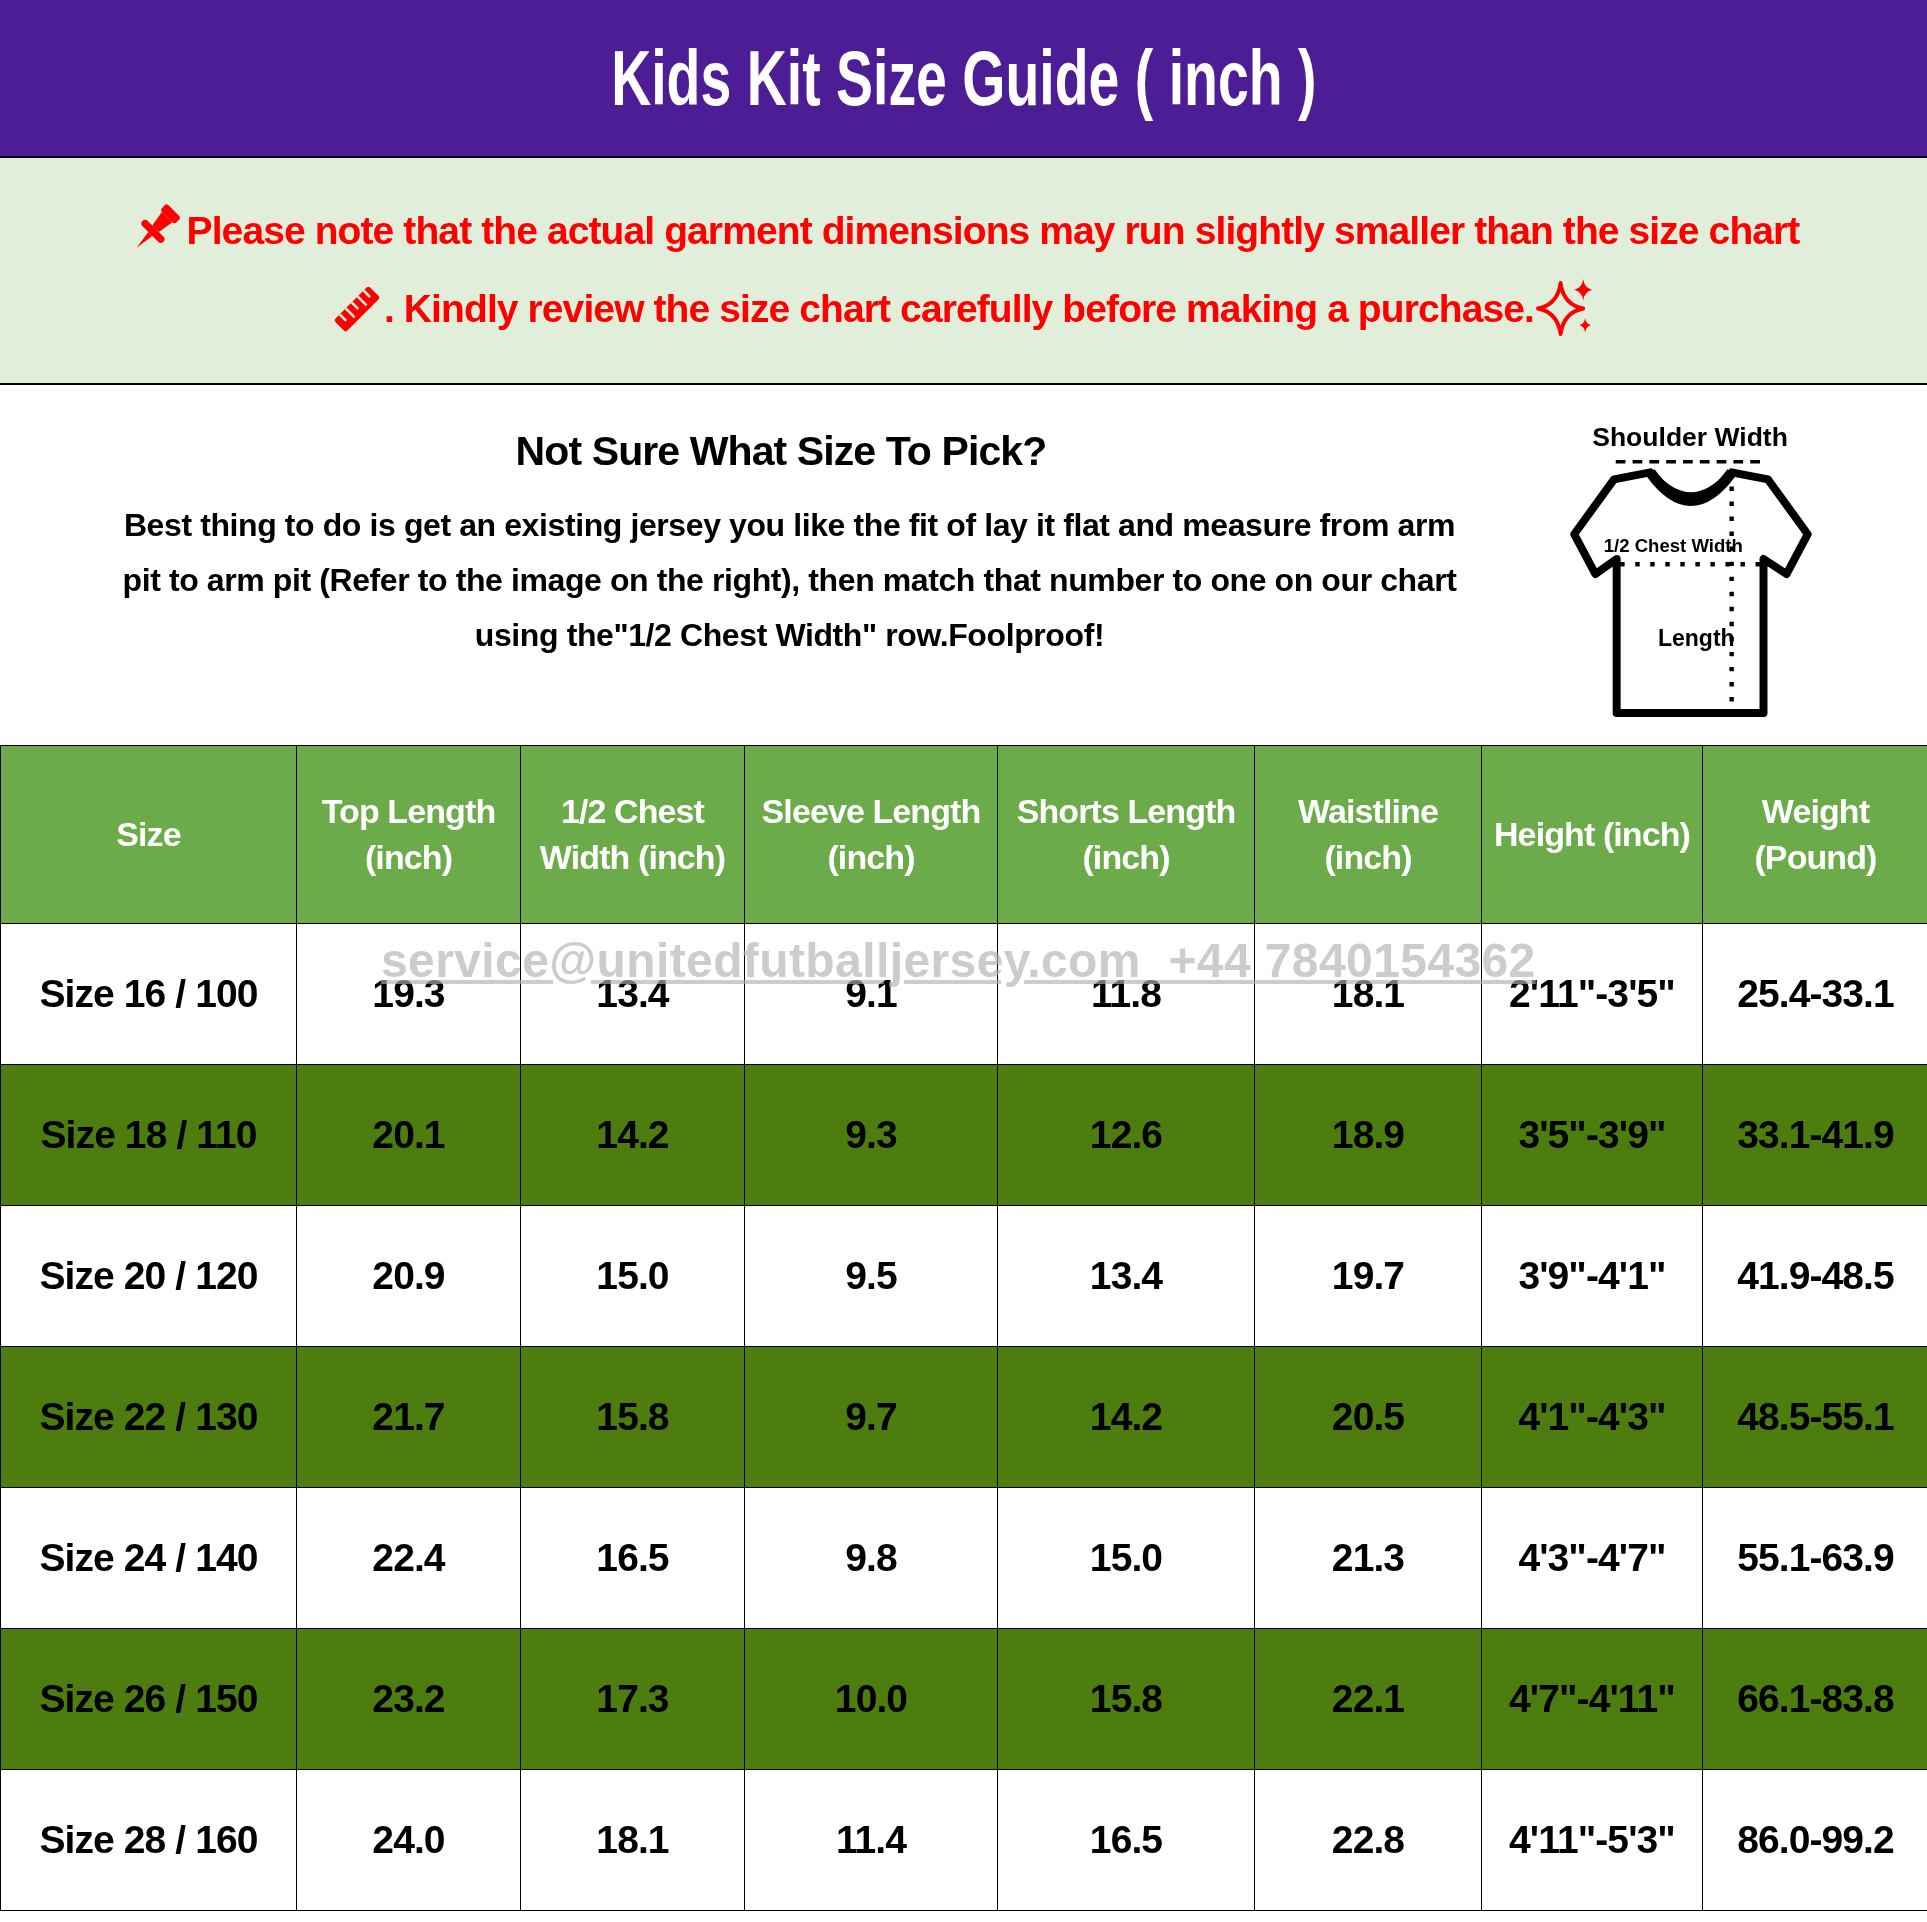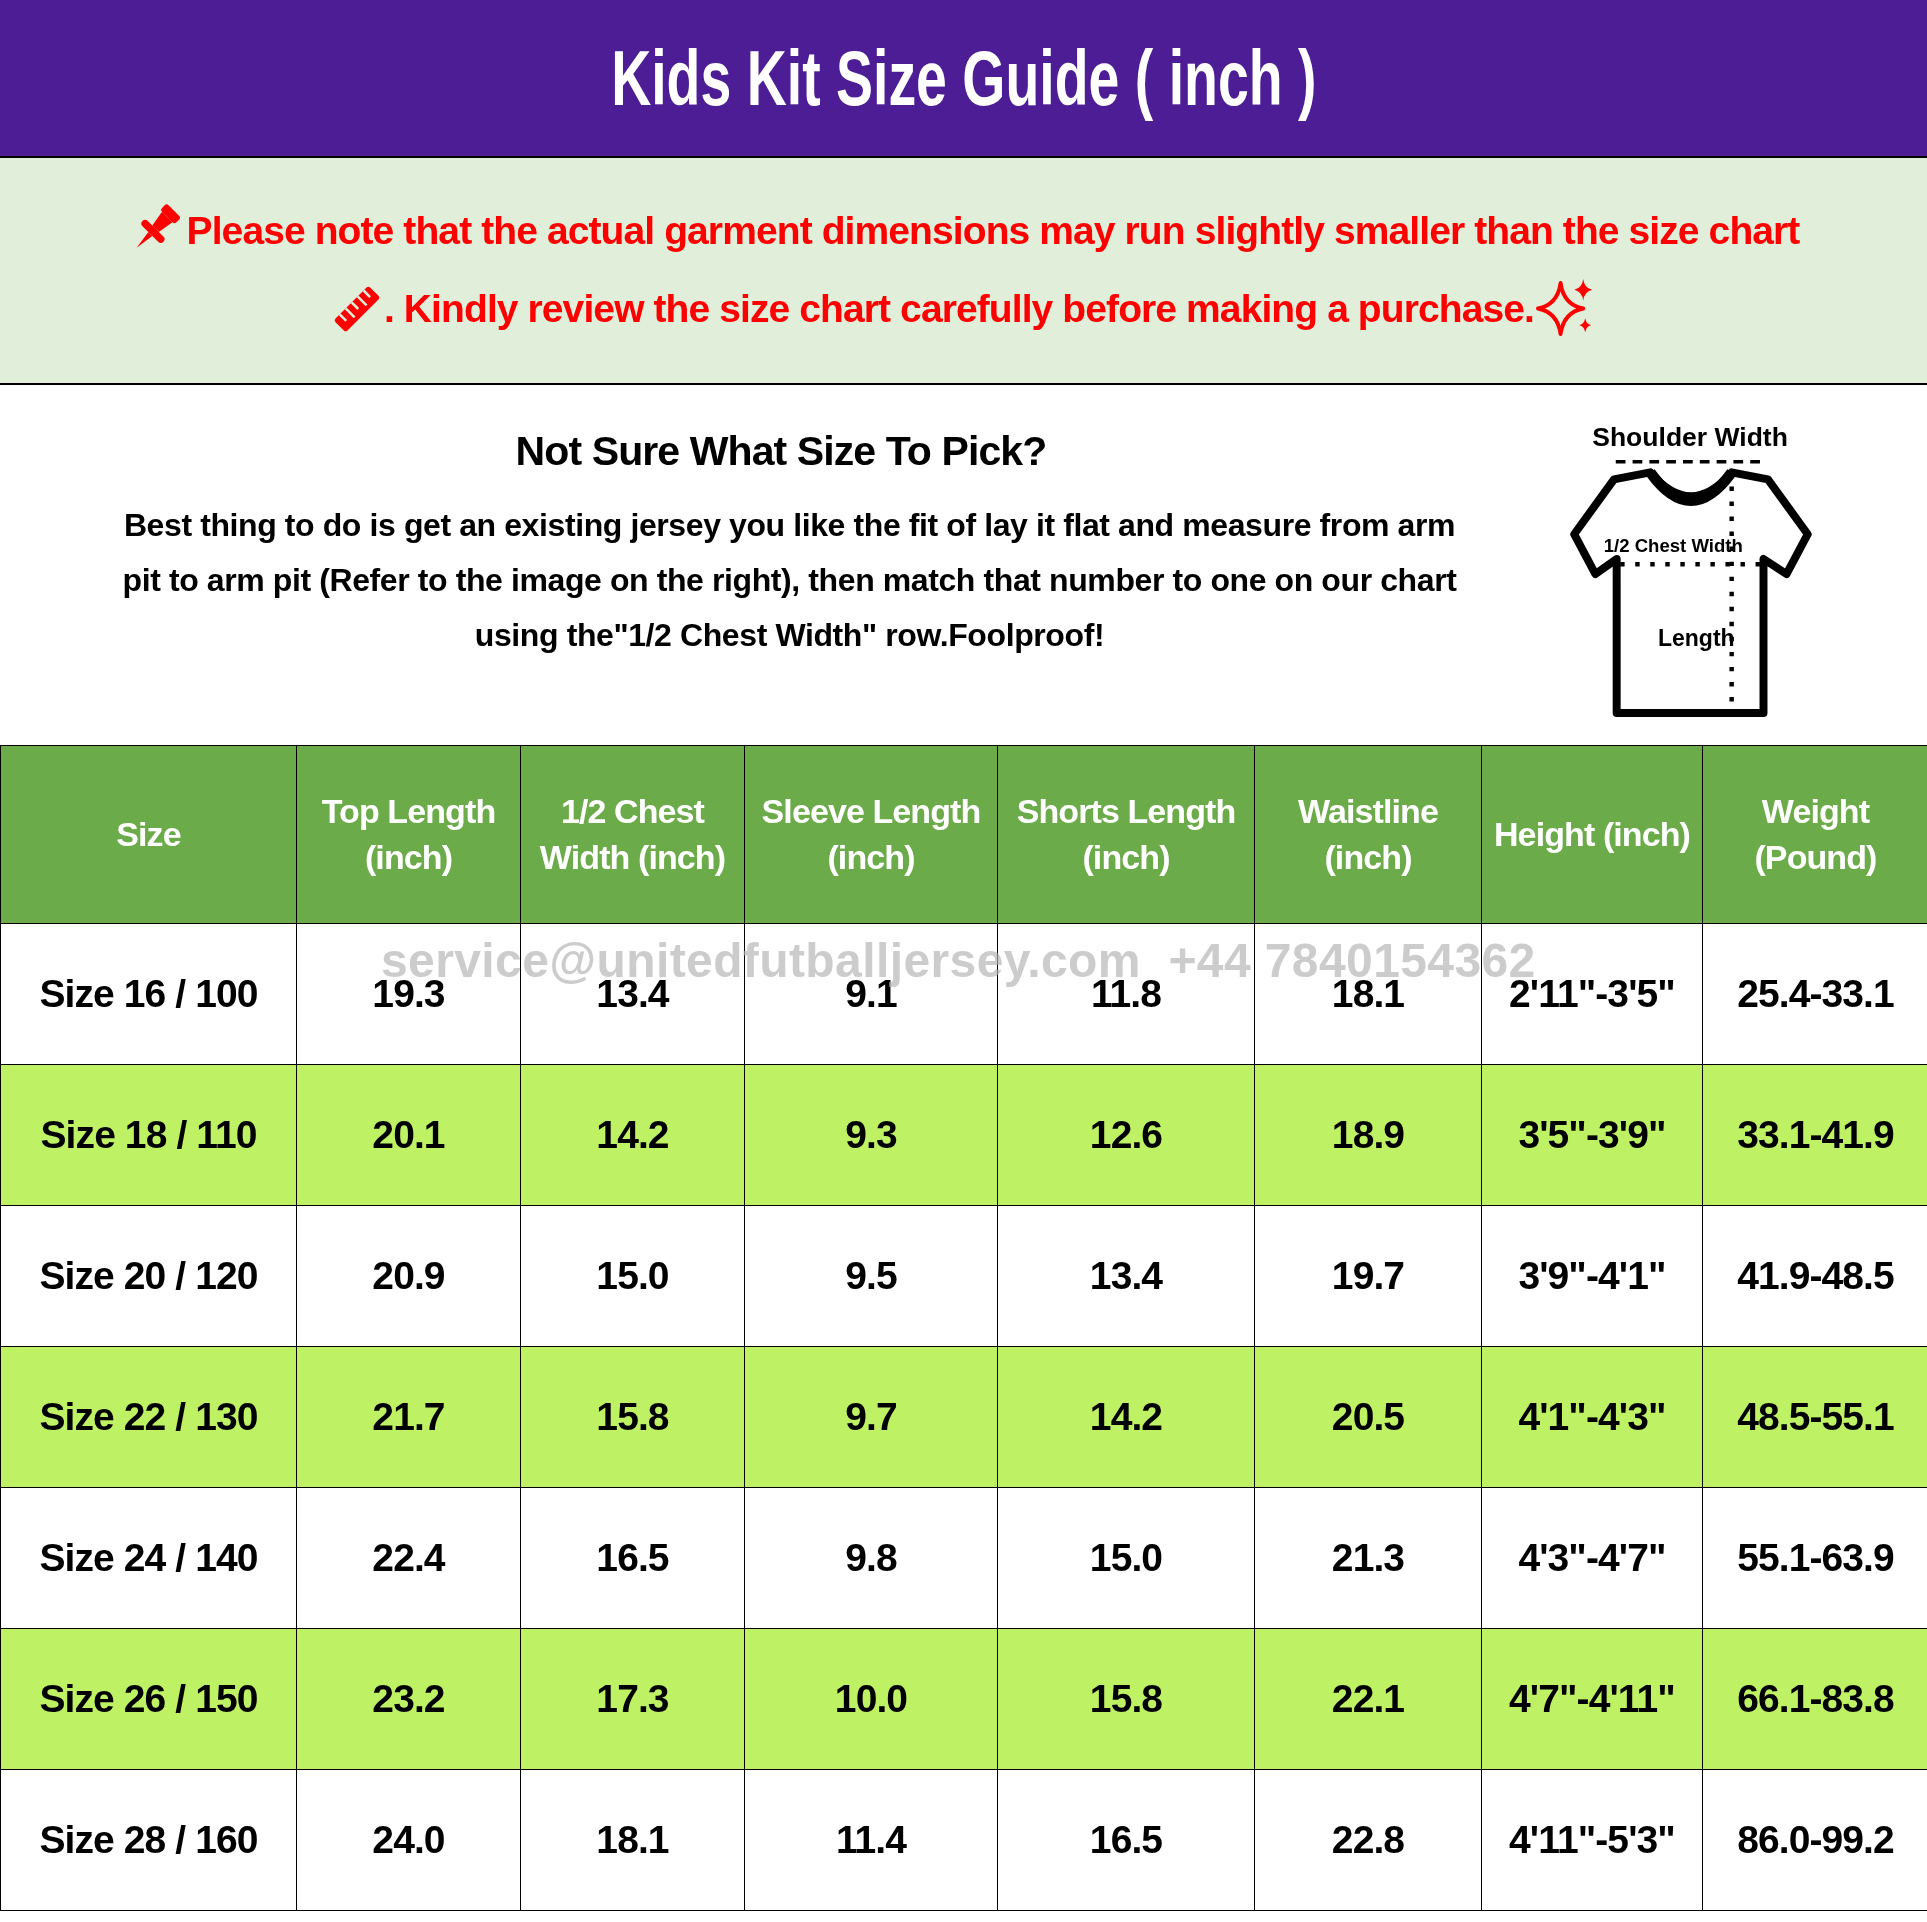--- a/index.html
+++ b/index.html
@@ -58,28 +58,28 @@
     font-size:34px; font-weight:bold; letter-spacing:-0.9px;
     height:178px; border:1.8px solid #000; padding:0 9px; text-align:center;
     line-height:1.35;
   }
   table.size-table td {
     height:141px; border:1.8px solid #000;
     font-size:39px; font-weight:bold; letter-spacing:-0.9px;
     text-align:center; color:#000; background:#ffffff;
     white-space:nowrap;
   }
-  table.size-table tr.alt td { background:#bef264; }
+  table.size-table tr.alt td { background:#4d7c0f; }
 
   
   .watermark {
     position:absolute; left:381px; top:933px;
     font-size:48px; font-weight:bold; letter-spacing:0.4px;
     color:rgba(176,176,176,0.65);
-    white-space:pre; pointer-events:none; z-index:5;
+    white-space:pre; pointer-events:none; z-index:5;text-decoration:underline;
   }
 </style>
 </head>
 <body>
 
 <div class="title-band">
   <h1>Kids Kit Size Guide ( inch )</h1>
 </div>
 
 <div class="notice-band">

